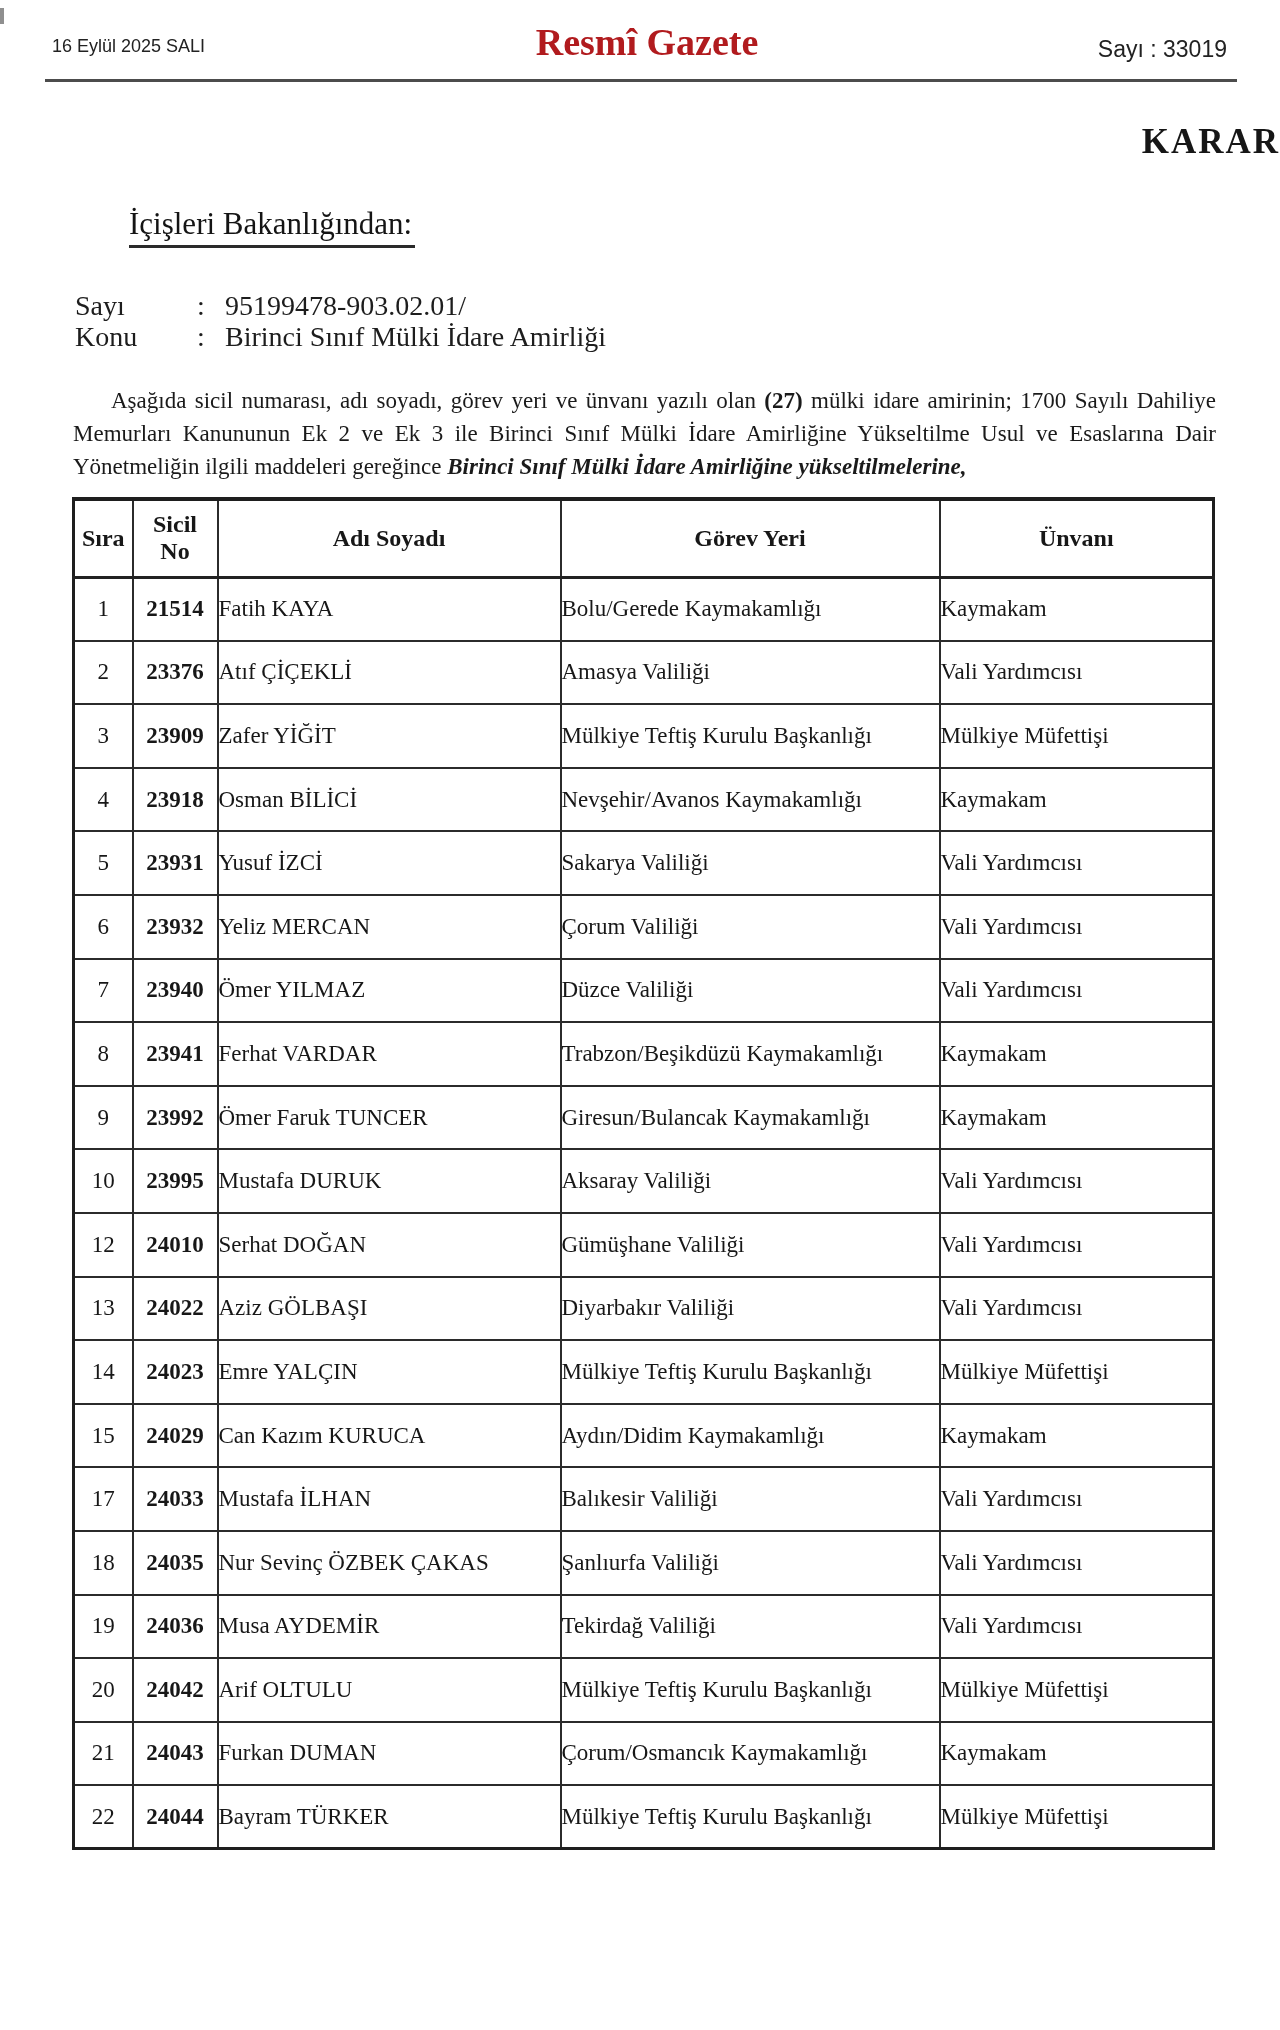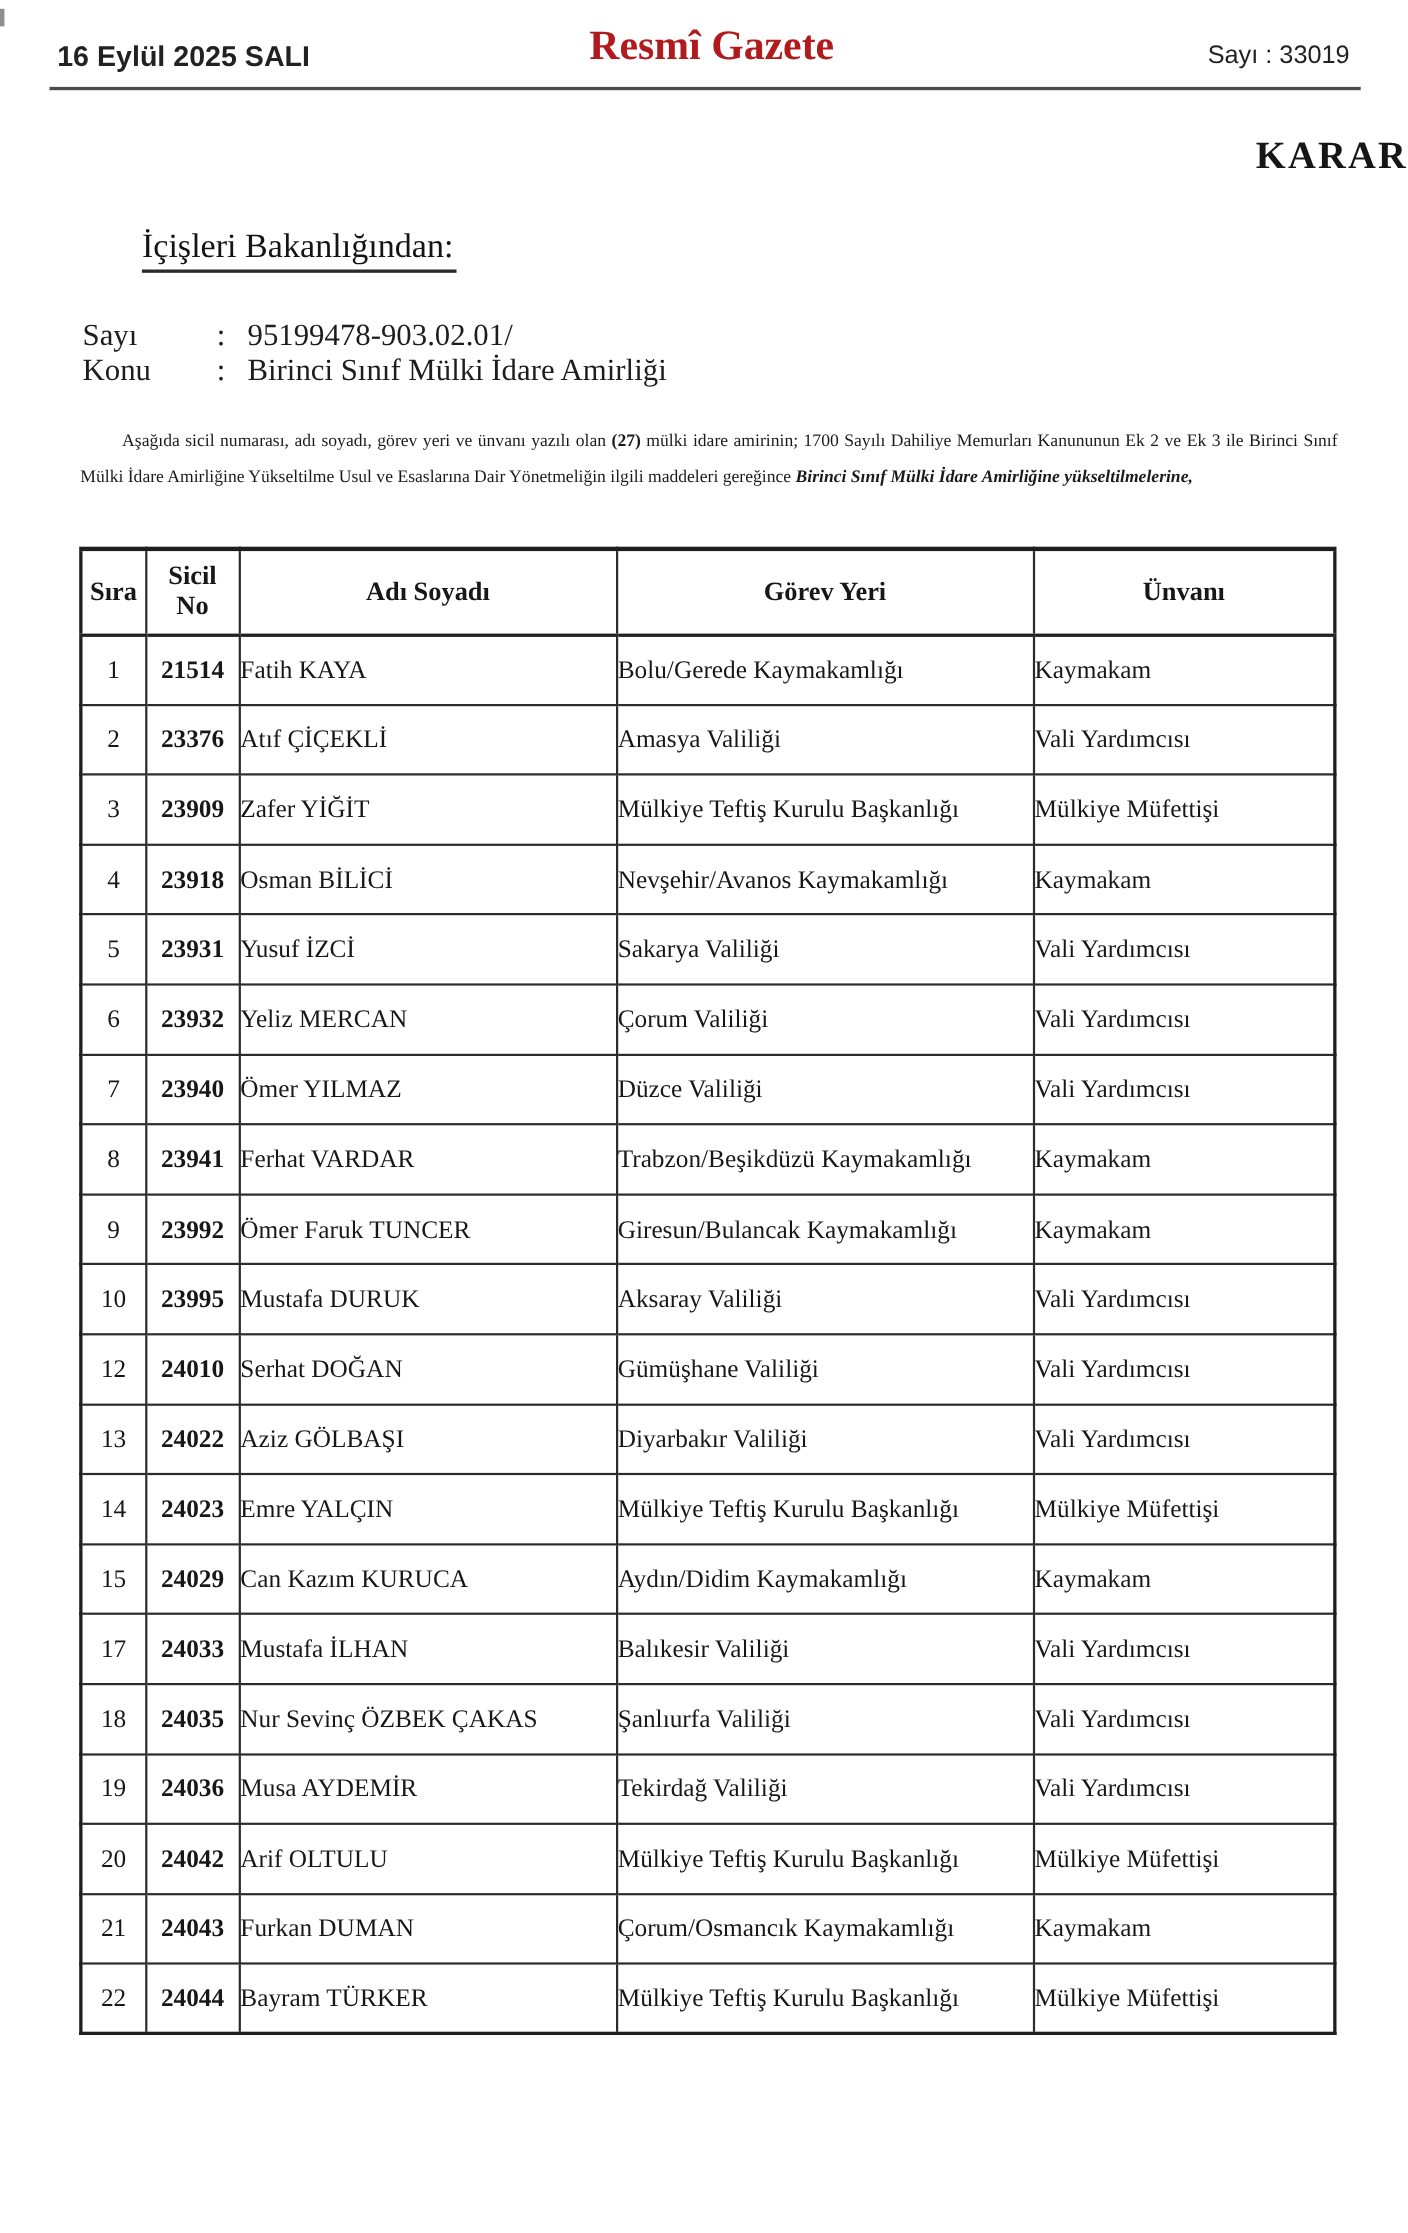--- a/index.html
+++ b/index.html
@@ -5,21 +5,21 @@
 <style>
   html,body { margin:0; padding:0; background:#ffffff; }
   .page {
     position:relative; width:1280px; height:2030px; margin:0 auto;
     background:#ffffff; color:#1b1b1b;
     font-family:"Liberation Serif", serif; overflow:hidden;
   }
   .scan-artifact { position:absolute; left:0; top:8px; width:4px; height:16px; background:#8f8f8f; }
 
   
-  .mh-date  { position:absolute; left:52px; top:36px; font-family:"Liberation Sans", sans-serif; font-size:26px; color:#222;font-weight:bold; }
+  .mh-date  { position:absolute; left:52px; top:36px; font-family:"Liberation Sans", sans-serif; font-size:18px; color:#222; }
   .mh-title { position:absolute; left:14px; right:0; top:20px; text-align:center;
               font-family:"Liberation Serif", serif; font-weight:bold; font-size:38px; }
   .mh-issue { position:absolute; right:53px; top:36px; font-family:"Liberation Sans", sans-serif; font-size:23px; color:#222; }
   .mh-rule  { position:absolute; left:45px; top:79px; width:1192px; height:3px; background:#4c4c4c; }
 
   
   .karar { position:absolute; left:32px; right:0; top:122px; text-align:right;
            font-weight:bold; font-size:35px; letter-spacing:2px; color:#161616; }
 
   .authority { position:absolute; left:129px; top:206px; font-size:31px; color:#141414;
@@ -27,21 +27,21 @@
 
   
   .meta-row { position:absolute; left:75px; font-size:28px; color:#1d1d1d; }
   .meta-sayi { top:290px; }
   .meta-konu { top:321px; }
   .m-label { display:inline-block; width:122px; }
   .m-colon { display:inline-block; width:28px; }
 
   
   .body-par { position:absolute; left:73px; top:384px; width:1143px; margin:0;
-              font-size:16px; line-height:33px; text-align:justify; text-indent:38px; color:#1a1a1a; }
+              font-size:23px; line-height:33px; text-align:justify; text-indent:38px; color:#1a1a1a; }
   .body-par b { font-weight:bold; }
   .body-par .emph { font-weight:bold; font-style:italic; }
 
   
   .tbl-wrap { position:absolute; left:72px; top:497px; }
   table.appointments { border-collapse:collapse; table-layout:fixed; width:1140px;
                        border:3px solid #1e1e1e; border-top-width:4px; }
   .appointments th, .appointments td {
     border:2px solid #2b2b2b; font-size:23px; color:#171717;
     vertical-align:middle; padding:0; overflow:hidden; white-space:nowrap;

